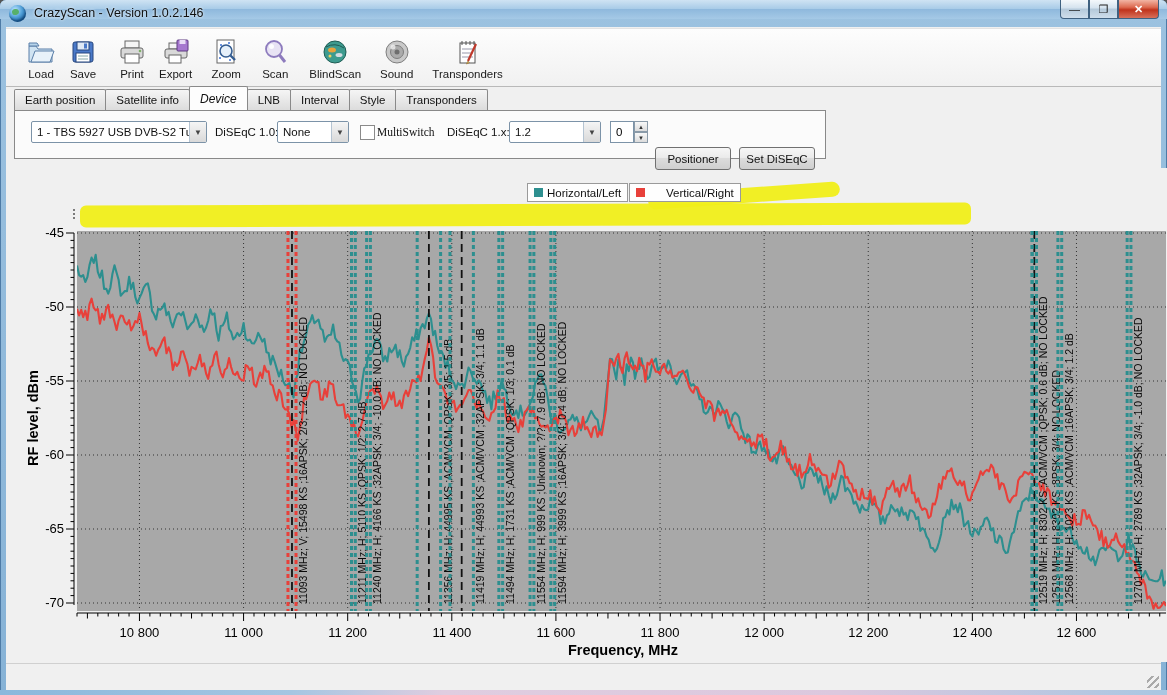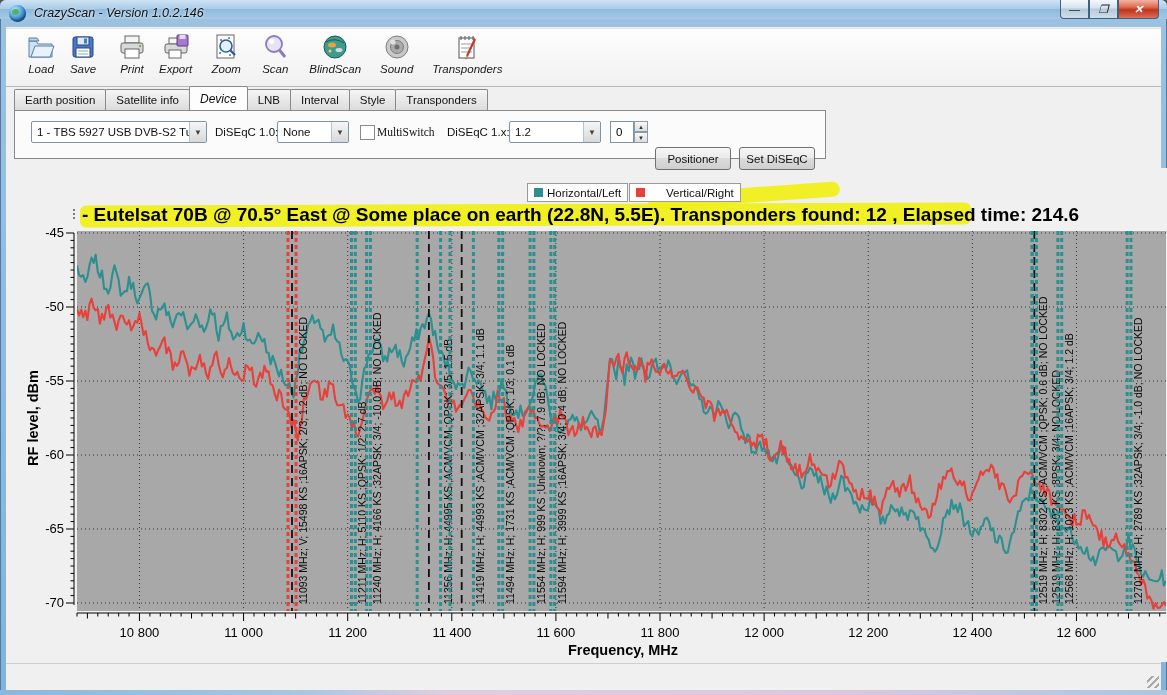--- a/index.html
+++ b/index.html
@@ -1,39 +1,39 @@
 <!DOCTYPE html>
 <html><head>
 <meta charset="utf-8">
 <style>
   html,body{margin:0;padding:0;background:#555;}
   .win{position:relative;width:1167px;height:695px;font-family:"Liberation Sans",sans-serif;
        background:linear-gradient(#9cc2e0,#86b2d6);border-radius:6px 6px 0 0;overflow:hidden;
        box-shadow:inset 0 0 0 1px #4e7ba6;}
   
   .titlebar{position:absolute;left:0;top:0;width:100%;height:19px;
-    background:linear-gradient(#cfe3f3 0%,#a9cce8 45%,#8fb9dd 50%,#a5c9e6 100%);font-style:italic;}
+    background:linear-gradient(#cfe3f3 0%,#a9cce8 45%,#8fb9dd 50%,#a5c9e6 100%);}
   .title-ico{position:absolute;left:9px;top:5px;width:17px;height:17px;border-radius:50%;
     background:radial-gradient(circle at 35% 30%,#bfe6ff 0%,#4f9fd8 45%,#1b5f9e 80%);
     box-shadow:inset -1px -2px 2px rgba(0,40,80,.5);}
   .title-ico:after{content:"";position:absolute;left:3px;top:4px;width:7px;height:6px;border-radius:50%;
     background:#57b06a;transform:rotate(-15deg);}
   .title-text{position:absolute;left:34px;top:6px;font-size:12.5px;color:#111;text-shadow:0 0 3px #fff;}
   .winbtns{position:absolute;right:8px;top:0;display:flex;}
   .wbtn{width:29px;height:19px;border:1px solid #3f6180;border-top:none;display:flex;align-items:center;justify-content:center;
     background:linear-gradient(#f4f8fb 0%,#d4e2ee 45%,#b4c9da 50%,#cfdeeb 100%);
     font-size:11px;color:#222;box-sizing:border-box;}
   .wbtn.first{border-radius:0 0 0 4px;}
   .wbtn.close{width:41px;border-radius:0 0 4px 0;color:#fff;font-weight:bold;
     background:linear-gradient(#f2b5a4 0%,#dd6a50 40%,#c0331c 55%,#d8705a 100%);}
   
   .content{position:absolute;left:6px;top:27px;width:1155px;height:663px;background:#f0f0f0;}
   
   .toolbar{position:absolute;left:0;top:1px;width:100%;height:57px;background:linear-gradient(#fdfdfd,#f1f1f1);
-    border-top:1px solid #e3e3e3;border-bottom:1px solid #b9b9b9;display:flex;align-items:flex-start;font-style:italic;}
+    border-top:1px solid #e3e3e3;border-bottom:1px solid #b9b9b9;display:flex;align-items:center;}
   .tb-grip{width:8px;margin:4px 2px;border-left:2px dotted #a9a9a9;}
   .tb-btn{display:flex;flex-direction:column;align-items:center;justify-content:flex-start;
     padding:3px 6px 1px 6px;cursor:default;}
   .tb-btn .lbl{font-size:11.5px;color:#1a1a1a;margin-top:1px;}
   .tb-sep{width:1px;background:#c6c6c6;margin:4px 3px;box-shadow:1px 0 0 #fff;}
   .tb-ico{width:30px;height:30px;display:block;}
   
   .tabstrip{position:absolute;left:8px;top:60px;height:23px;display:flex;align-items:flex-end;}
   .tab{height:20px;padding:0 10px;display:flex;align-items:center;font-size:11.5px;color:#111;
     background:linear-gradient(#f5f5f5,#dcdcdc);border:1px solid #898989;border-bottom:none;
@@ -245,21 +245,20 @@
       <div class="legendbox" style="left:611px;gap:17px;">
         <span class="sq" id="leg-sq-1" style="background: rgb(232, 64, 58);"></span>
         <span>Vertical/Right</span>
       </div>
 
       <div class="chartgrip">
           <i></i>
           <i></i>
           <i></i>
         </div>
-      <div class="charttitle">- Eutelsat 70B @ 70.5° East @ Some place on earth (22.8N, 5.5E). Transponders found: 12 , Elapsed time: 214.6</div>
 
       <svg id="plot" width="1150" height="494" style="position:absolute;left:0;top:0;">
           <rect x="59" y="63" width="1089" height="380" fill="#a8a8a8"></rect>
           <clipPath id="pc">
             <rect x="59" y="63" width="1089" height="380"></rect>
           </clipPath>
           <line x1="121.46653919694073" y1="63" x2="121.46653919694073" y2="443" stroke="#333" stroke-width="1" stroke-dasharray="1 3"></line>
           <line x1="225.57743785850863" y1="63" x2="225.57743785850863" y2="443" stroke="#333" stroke-width="1" stroke-dasharray="1 3"></line>
           <line x1="329.6883365200765" y1="63" x2="329.6883365200765" y2="443" stroke="#333" stroke-width="1" stroke-dasharray="1 3"></line>
           <line x1="433.7992351816444" y1="63" x2="433.7992351816444" y2="443" stroke="#333" stroke-width="1" stroke-dasharray="1 3"></line>

